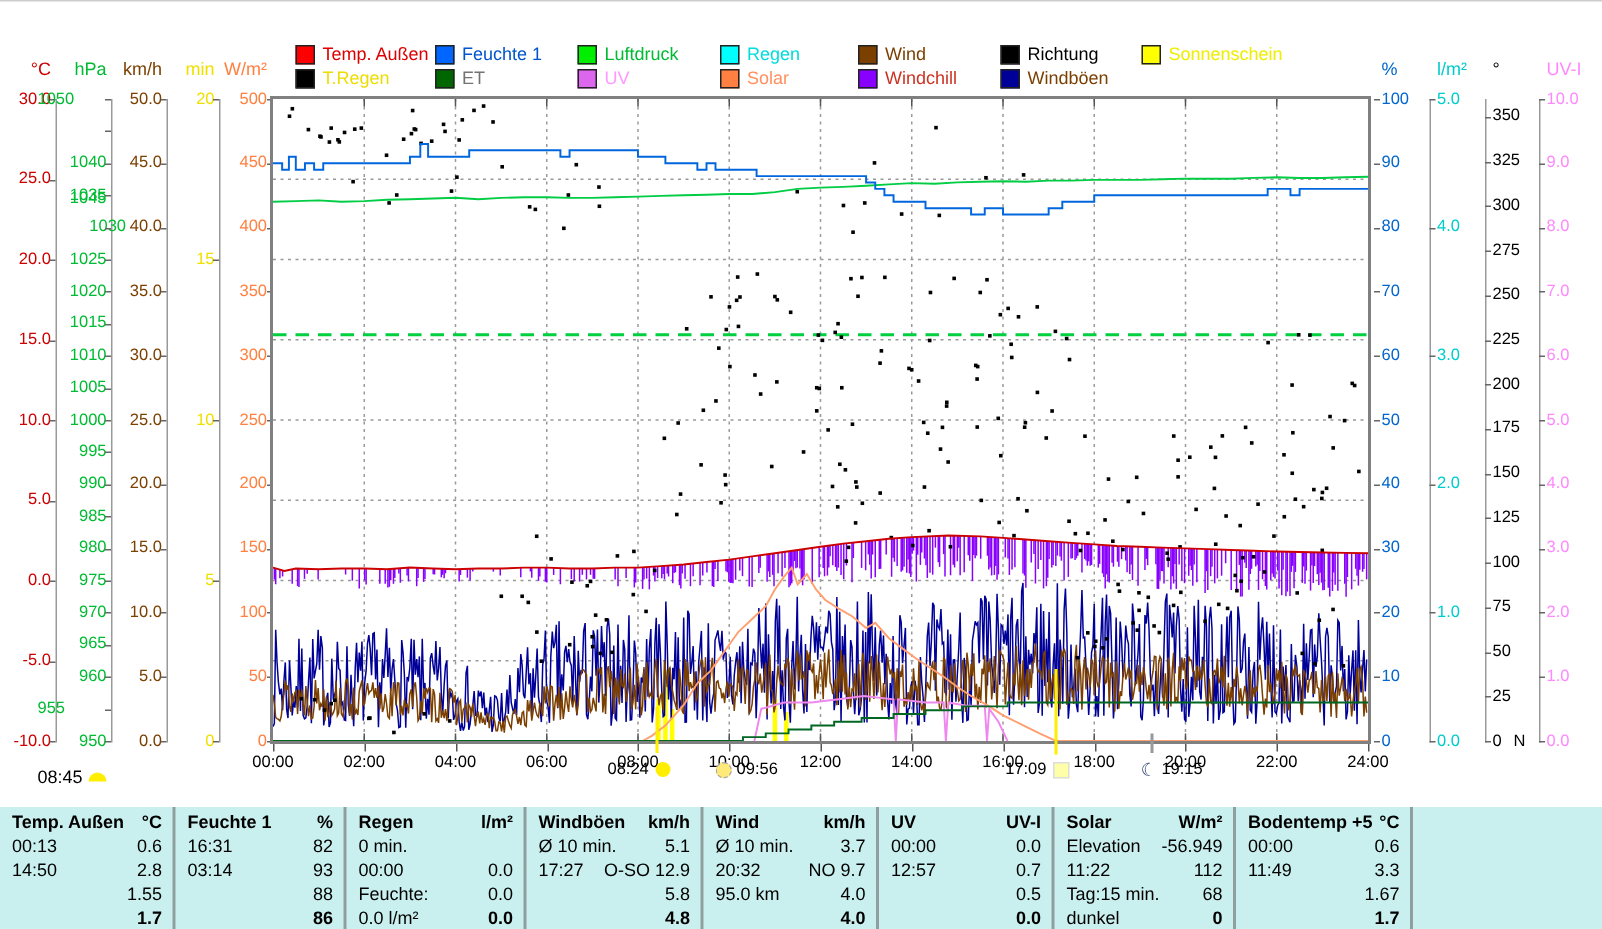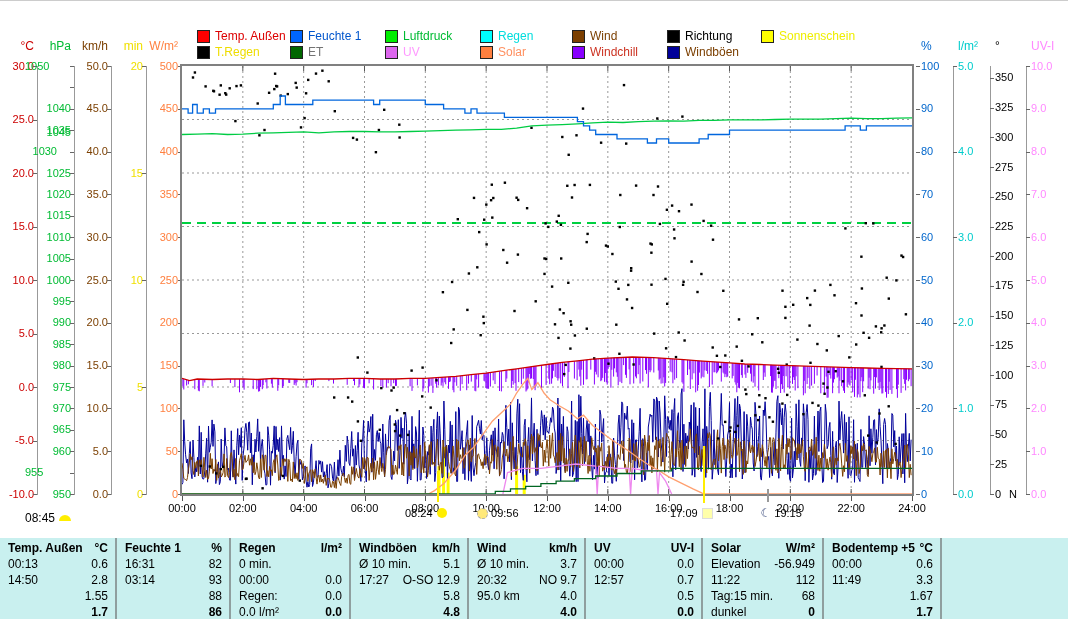--- a/index.html
+++ b/index.html
@@ -114,21 +114,21 @@
       <div class="ax-unit" style="color: rgb(0, 187, 51); left: 11px; width: 60px; text-align: right;">hPa</div>
       <div class="ax-line" style="left: 74px;"></div>
       <div class="ax-label" style="color: rgb(0, 187, 51); top: 58.5px; left: 25px; width: 46px; text-align: left;">1050</div>
       <div class="ax-tick" style="top: 65px; left: 70px;"></div>
       <div class="ax-label" style="color: rgb(0, 187, 51); top: 79.9px; left: 25px; width: 46px; text-align: right; margin-top: 45px;">1045</div>
       <div class="ax-tick" style="top: 86.4px; left: 70px;"></div>
       <div class="ax-label" style="color: rgb(0, 187, 51); top: 101.3px; left: 25px; width: 46px; text-align: right;">1040</div>
       <div class="ax-tick" style="top: 107.8px; left: 70px;"></div>
       <div class="ax-label" style="color: rgb(0, 187, 51); top: 122.7px; left: 25px; width: 46px; text-align: right;">1035</div>
       <div class="ax-tick" style="top: 129.2px; left: 70px;"></div>
-      <div class="ax-label" style="color: rgb(0, 187, 51); top: 144.1px; left: 11px; width: 46px; text-align: right;">1030</div>
+      <div class="ax-label" style="color: rgb(0, 187, 51); top: 144.1px; left: 38px; width: 46px; text-align: right;">1030</div>
       <div class="ax-tick" style="top: 150.6px; left: 70px;"></div>
       <div class="ax-label" style="color: rgb(0, 187, 51); top: 165.5px; left: 25px; width: 46px; text-align: right;">1025</div>
       <div class="ax-tick" style="top: 172px; left: 70px;"></div>
       <div class="ax-label" style="color: rgb(0, 187, 51); top: 186.9px; left: 25px; width: 46px; text-align: right;">1020</div>
       <div class="ax-tick" style="top: 193.4px; left: 70px;"></div>
       <div class="ax-label" style="color: rgb(0, 187, 51); top: 208.3px; left: 25px; width: 46px; text-align: right;">1015</div>
       <div class="ax-tick" style="top: 214.8px; left: 70px;"></div>
       <div class="ax-label" style="color: rgb(0, 187, 51); top: 229.7px; left: 25px; width: 46px; text-align: right;">1010</div>
       <div class="ax-tick" style="top: 236.2px; left: 70px;"></div>
       <div class="ax-label" style="color: rgb(0, 187, 51); top: 251.1px; left: 25px; width: 46px; text-align: right;">1005</div>
@@ -1094,21 +1094,21 @@
         </div>
         <div class="trow">
           <div class="lft">0 min.</div>
           <div class="rgt"></div>
         </div>
         <div class="trow">
           <div class="lft">00:00</div>
           <div class="rgt">0.0</div>
         </div>
         <div class="trow">
-          <div class="lft">Regen:</div>
+          <div class="lft">Feuchte:</div>
           <div class="rgt">0.0</div>
         </div>
         <div class="trow">
           <div class="lft">0.0 l/m²</div>
           <div class="rgt bold">0.0</div>
         </div>
       </div>
       <div class="tgroup" style="width: 118px;">
         <div class="trow bold">
           <div class="lft">Windböen</div>

